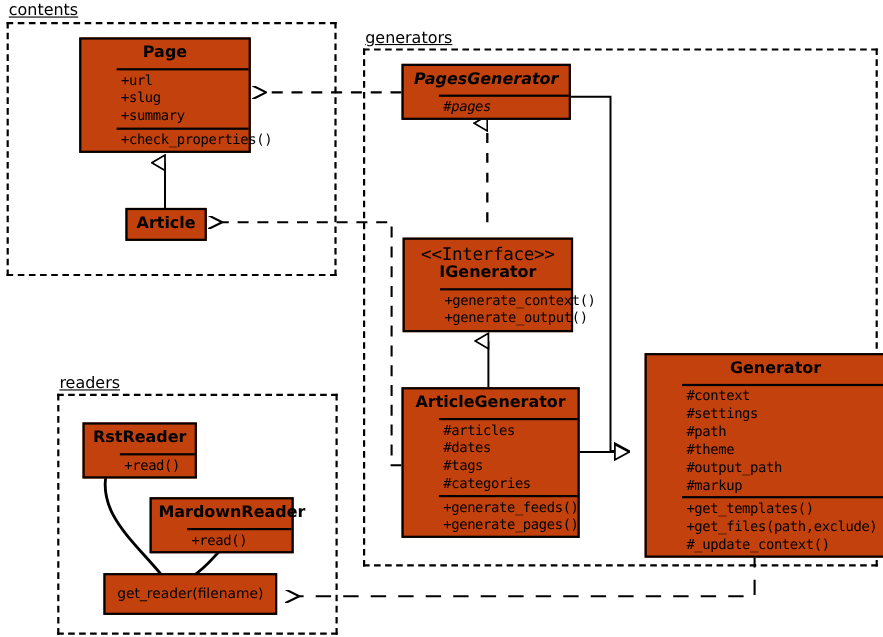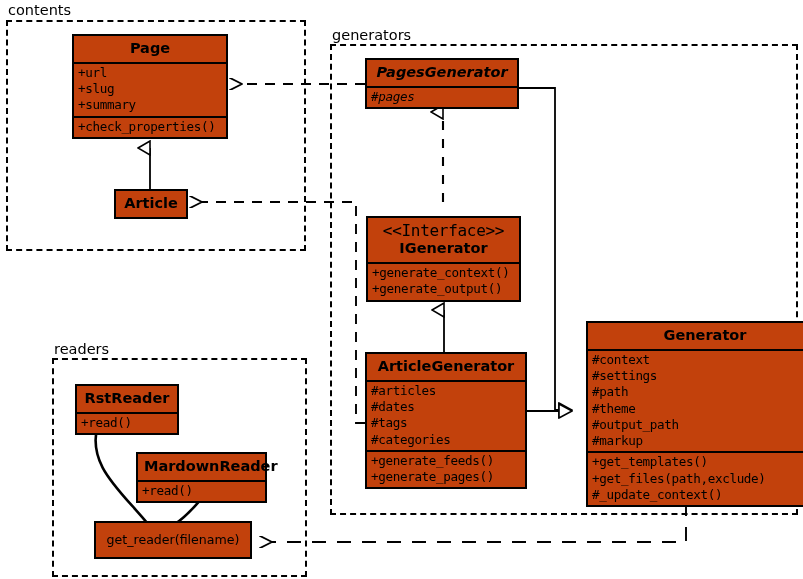--- a/index.html
+++ b/index.html
@@ -49,20 +49,21 @@
   }
   .stereo {
     display: block;
     font-weight: normal;
     font-size: 16px;
     font-family: "DejaVu Sans Mono", monospace;
     letter-spacing: -0.3px;
   }
   .mem-sec {
     padding: 1px 0 2px 0;
+    margin-left: 32px;
   }
   .mem {
     font-family: "DejaVu Sans Mono", monospace;
     font-size: 12.6px;
     line-height: 16.3px;
     padding-left: 4px;
     white-space: nowrap;
     letter-spacing: -0.35px;
   }
   .plain-sec {
@@ -81,20 +82,21 @@
   }
   .pkg-label {
     position: absolute;
     font-family: "DejaVu Sans", sans-serif;
     font-size: 14.5px;
     color: #000;
     background: #ffffff;
     padding: 0 2px;
     white-space: nowrap;
     line-height: 1;
+    text-decoration: underline;
   }
 </style>
 </head>
 <body>
 
 <div id="canvas">
 
   <div class="pkg" style="left:6px; top:20px; width:300px; height:231px; border-style:dashed;"></div>
   <div class="pkg-label" style="left:6px; top:3px;">contents</div>
 

